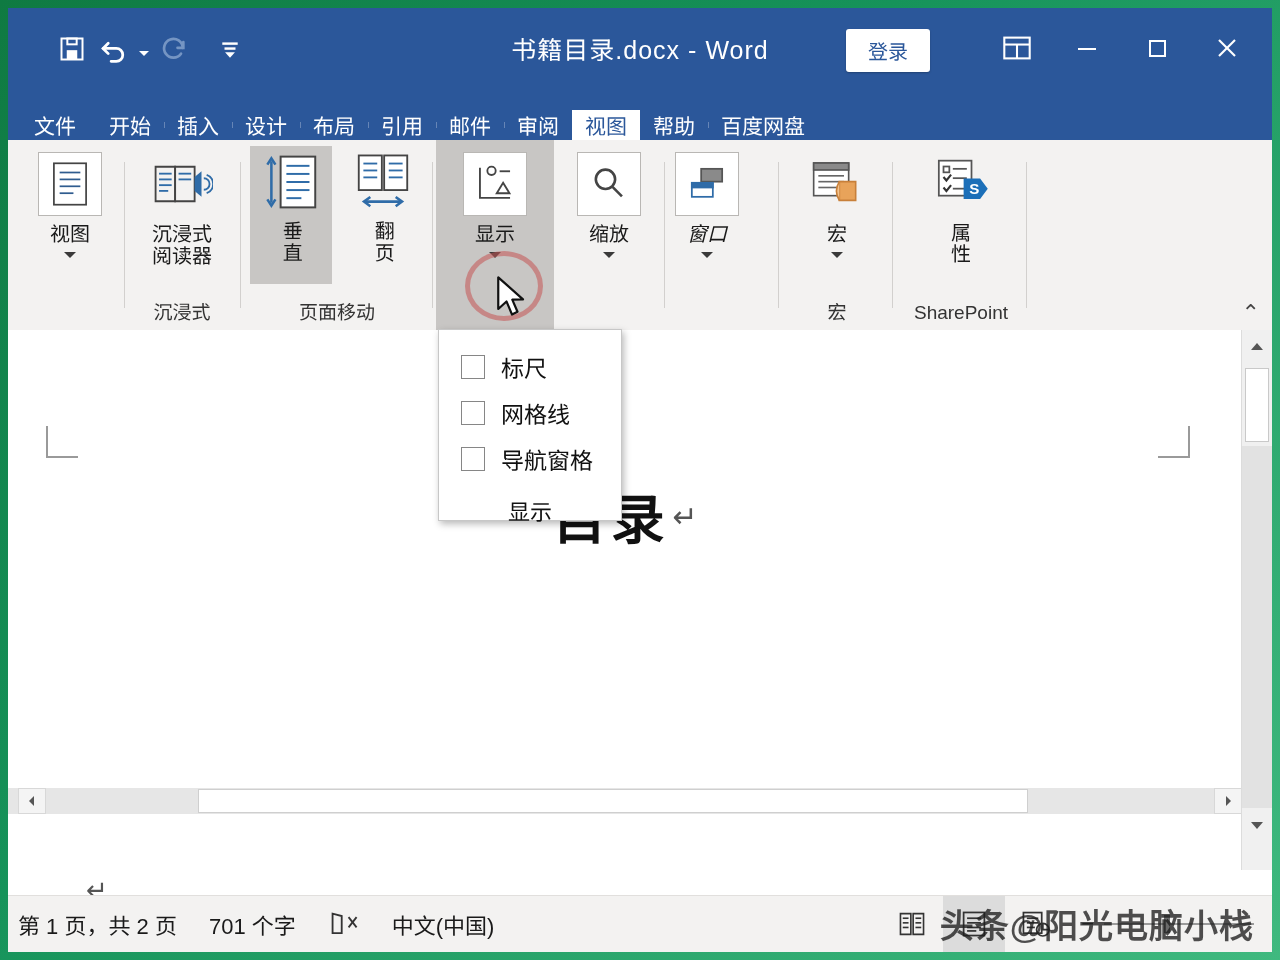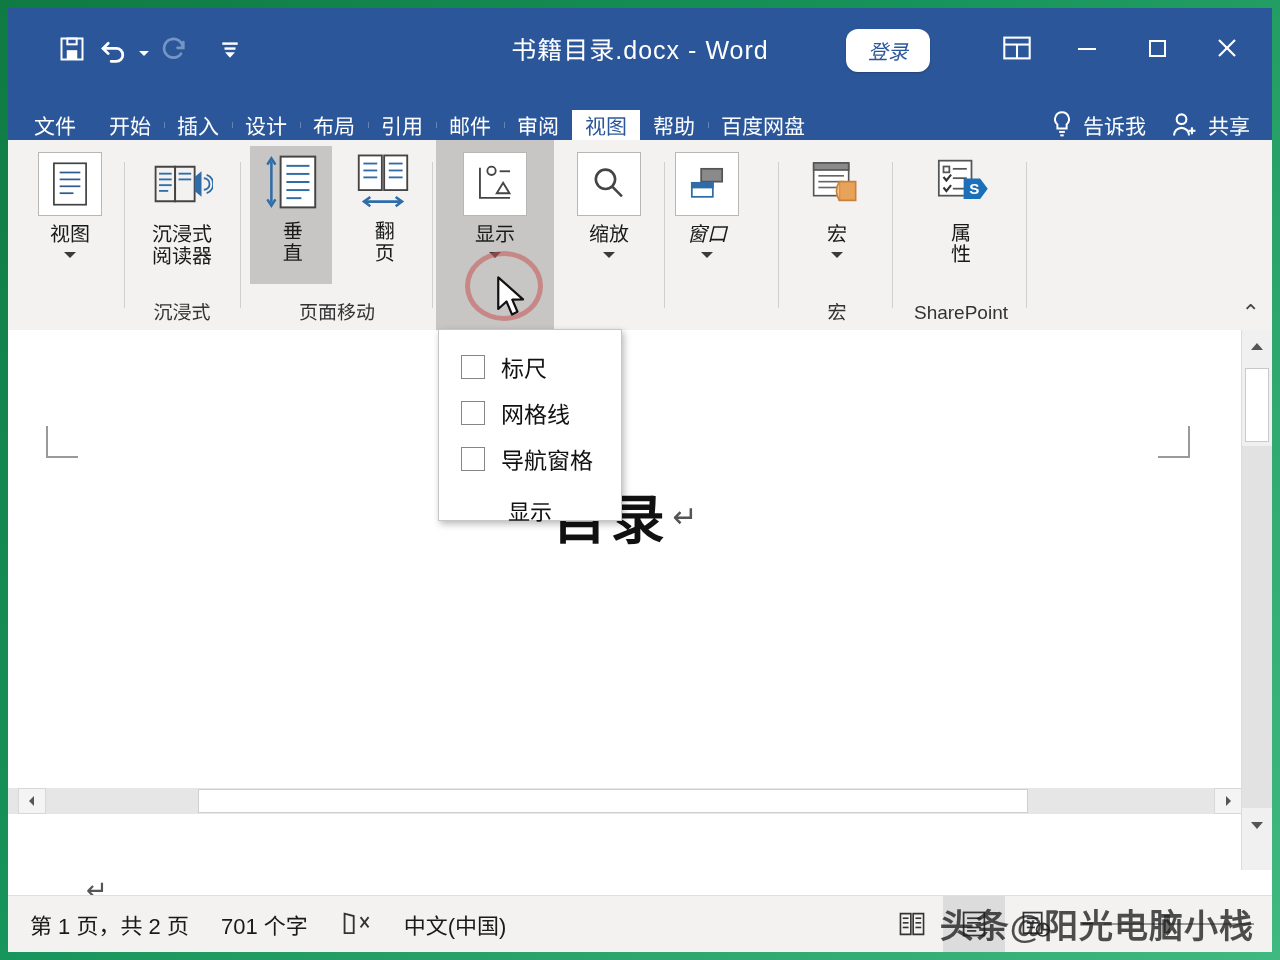--- a/index.html
+++ b/index.html
@@ -40,23 +40,22 @@
   .title-text{
     position:absolute;left:0;top:22px;width:100%;text-align:center;
     color:#ffffff;font-size:25px;letter-spacing:1px;
     font-family:"Liberation Sans","DejaVu Sans",sans-serif;
     pointer-events:none;
   }
   .title-text .sep{padding:0 8px;}
   .signin{
     position:absolute;right:342px;top:21px;
     background:#ffffff;color:#2b579a;
-    font-size:20px;padding:7px 22px;border-radius:12px;
+    font-size:20px;padding:7px 22px;border-radius:3px;
     box-shadow:0 1px 2px rgba(0,0,0,.25);
-    font-style:italic;
   }
   .winbtns{position:absolute;right:14px;top:16px;display:flex;align-items:center;gap:8px;}
   .winbtn{
     width:62px;height:48px;display:flex;align-items:center;justify-content:center;
     color:#ffffff;
   }
 
   
   .tabstrip{
     position:absolute;left:0;top:78px;width:100%;height:54px;
@@ -197,21 +196,21 @@
   }
   .harrow.l{left:10px;top:0;}
   .harrow.r{right:0;top:0;}
 
   
   .statusbar{
     position:absolute;left:0;bottom:0;width:100%;height:56px;
     background:#f3f2f1;border-top:1px solid #e1dfdd;display:flex;align-items:center;
   }
   .st-item{font-size:22px;color:#1a1a1a;padding:0 16px;white-space:nowrap;display:flex;align-items:center;gap:8px;}
-  .st-item.first{padding-left:22px;}
+  .st-item.first{padding-left:10px;}
   .viewbtns{margin-left:auto;display:flex;align-items:stretch;height:56px;}
   .vbtn{width:62px;display:flex;align-items:center;justify-content:center;}
   .vbtn.on{background:#dcdcdc;}
   .zoomarea{display:flex;align-items:center;gap:10px;padding:0 18px 0 14px;color:#333;font-size:22px;}
   .zline{width:150px;height:2px;background:#9a9a9a;position:relative;}
   .zhandle{position:absolute;left:60px;top:-8px;width:6px;height:18px;background:#6b6b6b;}
   .watermark{
     position:absolute;right:18px;bottom:4px;
     font-size:34px;font-weight:bold;color:rgba(30,30,30,.78);
     letter-spacing:1px;white-space:nowrap;
@@ -298,43 +297,20 @@
     <div class="tab">插入</div>
     <div class="tab">设计</div>
     <div class="tab">布局</div>
     <div class="tab">引用</div>
     <div class="tab">邮件</div>
     <div class="tab">审阅</div>
     <div class="tab active">视图</div>
     <div class="tab nosep">帮助</div>
     <div class="tab">百度网盘</div>
 
-    <div class="tab-right">
-      <div class="tellme">
-        <span>
-          <svg width="24" height="30" viewBox="0 0 20 26" fill="none" stroke="#fff" stroke-width="1.7">
-            <path d="M10 2 a6 6 0 0 1 4 10.5 V16 h-8 v-3.5 A6 6 0 0 1 10 2Z"></path>
-            <line x1="7.5" y1="19" x2="12.5" y2="19"></line>
-            <line x1="8.5" y1="22" x2="11.5" y2="22"></line>
-          </svg>
-        </span>
-        <span>告诉我</span>
-      </div>
-      <div class="share">
-        <span>
-          <svg width="30" height="28" viewBox="0 0 26 24" fill="none" stroke="#fff" stroke-width="1.8">
-            <circle cx="10" cy="7" r="4.2"></circle>
-            <path d="M3.5 21 a6.5 6.5 0 0 1 13 0"></path>
-            <line x1="19" y1="14" x2="19" y2="20"></line>
-            <line x1="16" y1="17" x2="22" y2="17"></line>
-          </svg>
-        </span>
-        <span>共享</span>
-      </div>
-    </div>
   </div>
 
   <div class="ribbon">
 
     <div class="grp" style="left:8px;width:108px;">
       <div class="items">
         <div class="bigbtn">
           <span class="ico">
             <svg width="40" height="46" viewBox="0 0 34 40" fill="none" stroke="#2f5c8f" stroke-width="1.5">
               <rect x="3" y="2" width="28" height="36" stroke="#444"></rect>

